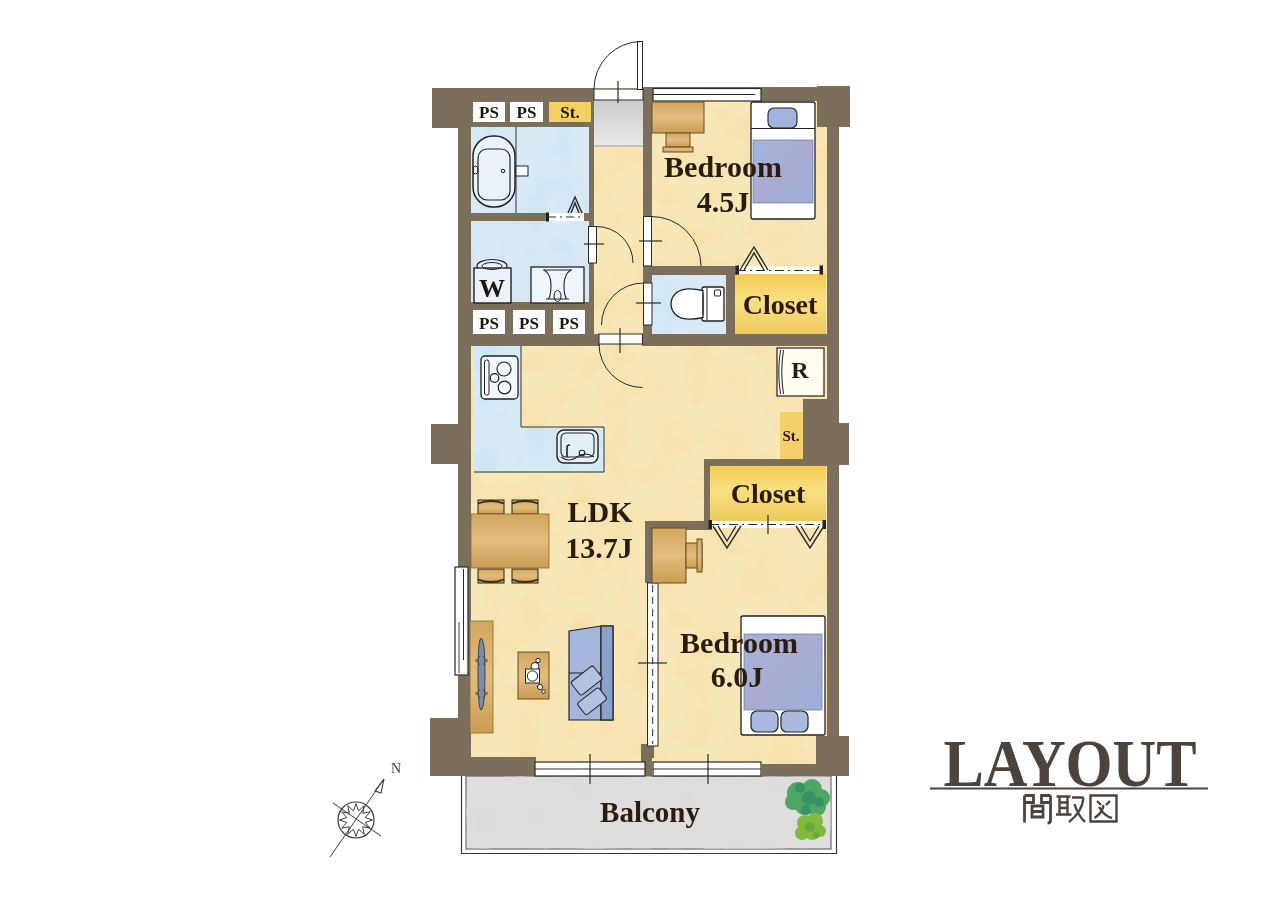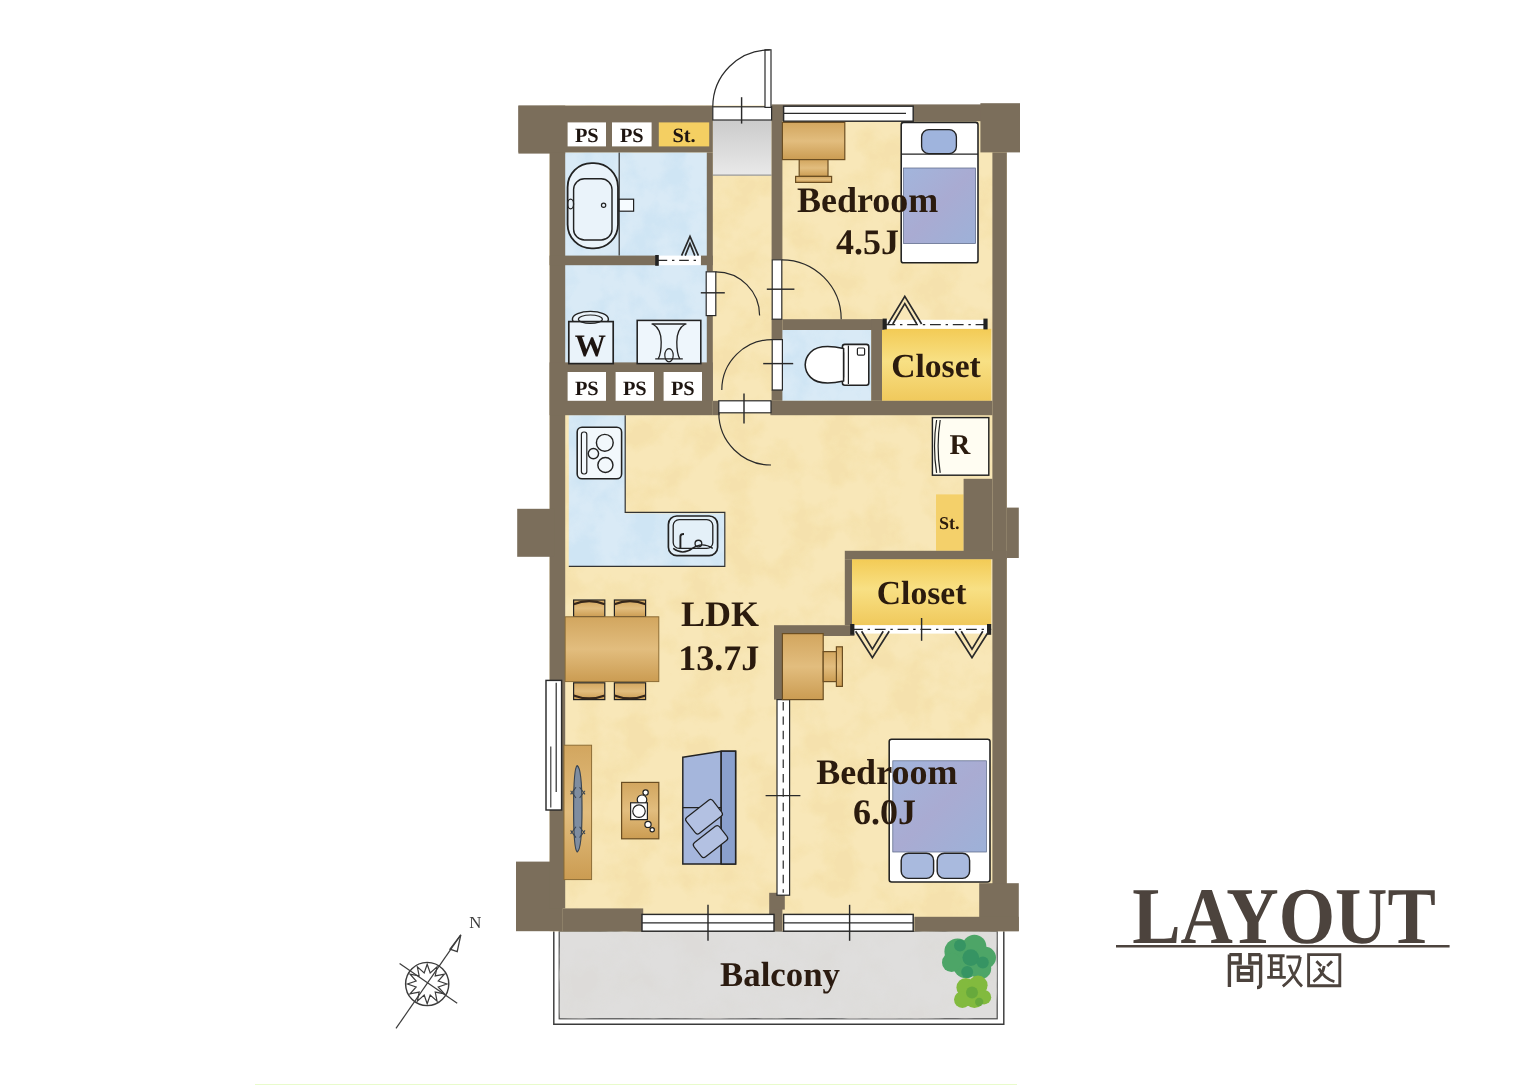--- a/index.html
+++ b/index.html
@@ -1,16 +1,16 @@
 <!DOCTYPE html>
 <html><head>
 <meta charset="utf-8">
 <style>
   html,body{margin:0;padding:0;background:#fff;}
-  #stage{position:relative;width:1280px;height:904px;background:#bef264;overflow:hidden;}
+  #stage{position:relative;width:1280px;height:904px;background:#8b5cf6;overflow:hidden;}
   svg{display:block;}
   text{font-family:"Liberation Serif",serif;}
 </style>
 </head>
 <body>
 <div id="stage">
 <svg width="1280" height="904" viewBox="0 0 1280 904" xmlns="http://www.w3.org/2000/svg">
 <defs>
   <linearGradient id="gold" x1="0" y1="0" x2="0" y2="1">
     <stop offset="0" stop-color="#f3cb55"></stop>

